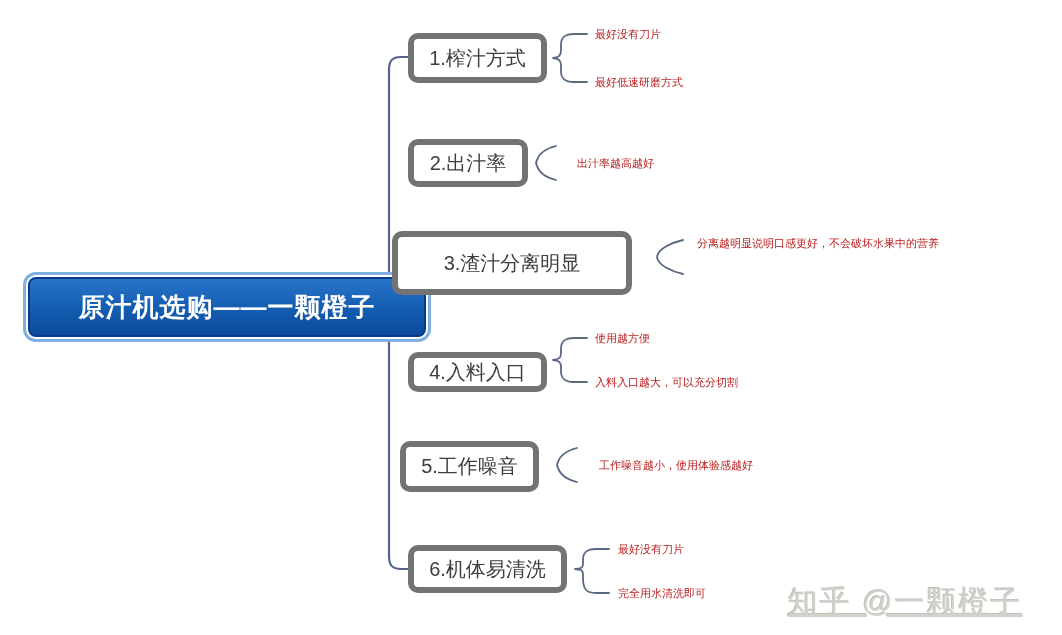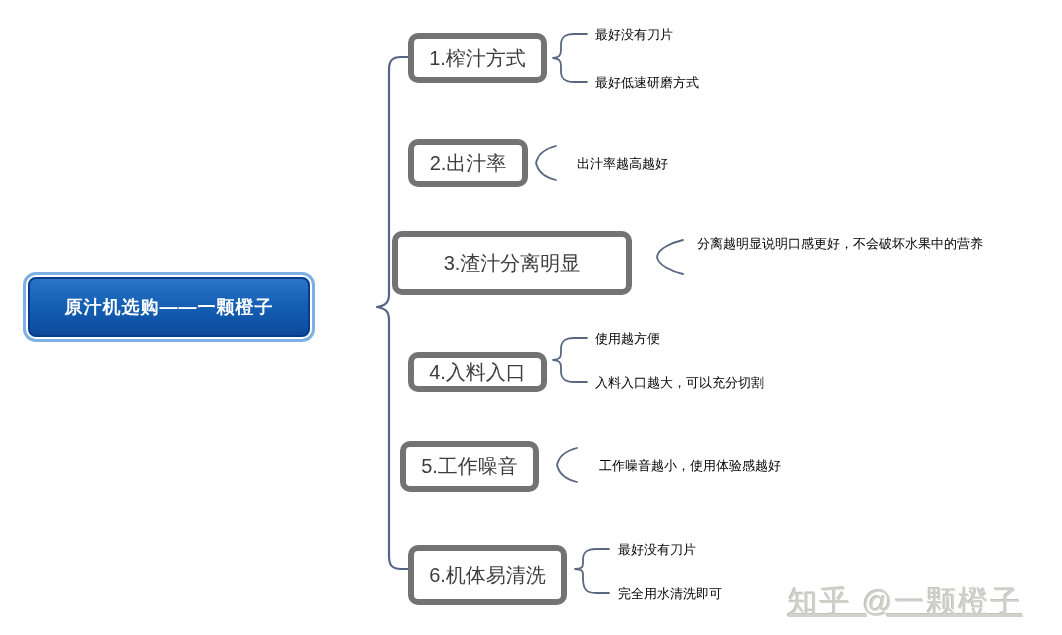--- a/index.html
+++ b/index.html
@@ -8,39 +8,39 @@
     width:1062px;height:635px;
     background:#ffffff;
     overflow:hidden;
     font-family:"Liberation Sans","DejaVu Sans",sans-serif;
   }
   .connectors{position:absolute;left:0;top:0;width:1062px;height:635px;pointer-events:none;}
   .connectors path{fill:none;stroke-linecap:round;stroke-linejoin:round;}
   .brace-big{stroke-width:2.2;}
   .brace-small{stroke-width:1.8;}
   .root-topic{
-    position:absolute;left:28px;top:277px;width:282px;height:60px;
+    position:absolute;left:28px;top:277px;width:398px;height:60px;
     box-sizing:border-box;
     display:flex;align-items:center;justify-content:center;
     background:linear-gradient(180deg,#2a74ca 0%,#1560b4 45%,#0c4a9d 100%);
     border:2px solid #093c88;
     border-radius:8px;
     box-shadow:0 0 0 2px #ffffff,0 0 0 5px #7fb0e4;
-    color:#ffffff;font-size:18px;font-weight:bold;letter-spacing:1px;
+    color:#ffffff;font-size:26px;font-weight:bold;letter-spacing:1px;
     white-space:nowrap;
   }
   .topic{
     position:absolute;box-sizing:border-box;
     display:flex;align-items:center;justify-content:center;
     background:#ffffff;border:6px solid #737373;border-radius:10px;
     color:#3d3d3d;font-size:20px;white-space:nowrap;
   }
   .subtopic{
     position:absolute;transform:translateY(-50%);
-    color:#000000;font-size:13px;white-space:nowrap;line-height:1;
+    color:#b91c1c;font-size:11px;white-space:nowrap;line-height:1;
   }
   .watermark{
     position:absolute;left:788px;top:582px;
     color:#d2d2cc;font-size:30px;letter-spacing:2px;white-space:nowrap;
     text-shadow:-1px -1px 0 #c3c3bd,1px 1px 0 #ffffff;
     text-decoration:underline;
   }
 </style>
 </head>
 <body>
@@ -76,21 +76,21 @@
   </div>
   <div class="topic" style="left:392px;top:231px;width:240px;height:64px">
     <span>3.渣汁分离明显</span>
   </div>
   <div class="topic" style="left:408px;top:352px;width:139px;height:40px">
     <span>4.入料入口</span>
   </div>
   <div class="topic" style="left:400px;top:441px;width:139px;height:51px">
     <span>5.工作噪音</span>
   </div>
-  <div class="topic" style="left:408px;top:545px;width:159px;height:60px">
+  <div class="topic" style="left:408px;top:545px;width:159px;height:48px">
     <span>6.机体易清洗</span>
   </div>
 
   <div class="subtopic" style="left:595px;top:34px">最好没有刀片</div>
   <div class="subtopic" style="left:595px;top:82px">最好低速研磨方式</div>
   <div class="subtopic" style="left:577px;top:163px">出汁率越高越好</div>
   <div class="subtopic" style="left:697px;top:243px">分离越明显说明口感更好，不会破坏水果中的营养</div>
   <div class="subtopic" style="left:595px;top:338px">使用越方便</div>
   <div class="subtopic" style="left:595px;top:382px">入料入口越大，可以充分切割</div>
   <div class="subtopic" style="left:599px;top:465px">工作噪音越小，使用体验感越好</div>

